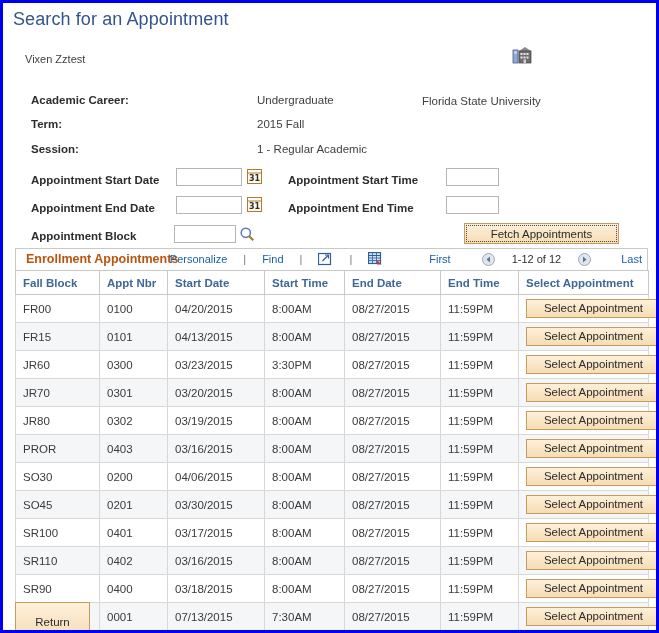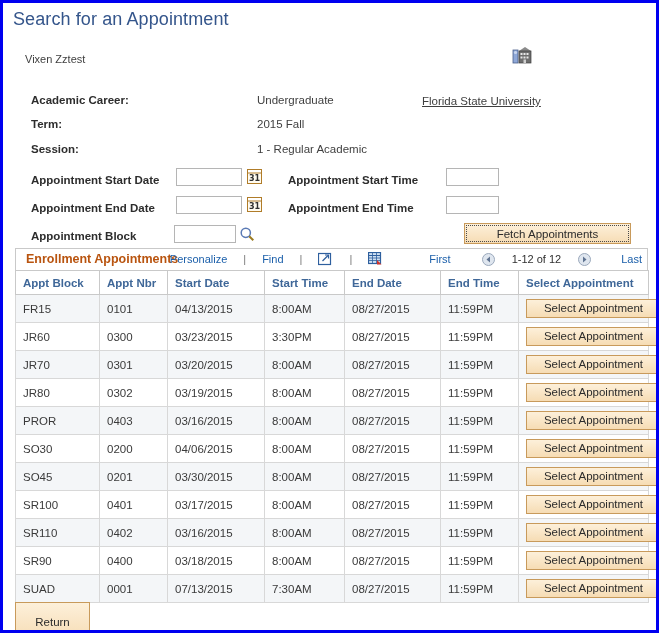--- a/index.html
+++ b/index.html
@@ -55,21 +55,21 @@
   }
   .val {
     position: absolute;
     color: #3f3f3f;
     font-size: 11.5px;
     white-space: nowrap;
     margin-left: 32px;
   }
   .l-career { left: 28px; top: 91px; }
   .v-career { left: 222px; top: 91px; }
-  .v-univ   { left: 387px; top: 92px; text-decoration: underline; }
+  .v-univ   { left: 387px; top: 92px; }
   .l-term   { left: 28px; top: 115px; }
   .v-term   { left: 222px; top: 115px; }
   .l-sess   { left: 28px; top: 140px; }
   .v-sess   { left: 222px; top: 140px; }
 
   .l-sdate { left: 28px;  top: 171px; }
   .l-edate { left: 28px;  top: 199px; }
   .l-block { left: 28px;  top: 227px; }
   .l-stime { left: 285px; top: 171px; }
   .l-etime { left: 285px; top: 199px; text-align: right; }
@@ -116,21 +116,21 @@
     color: #2b2b2b;
     font-family: "Liberation Sans", sans-serif;
     font-size: 11.5px;
     text-align: center;
     cursor: pointer;
     padding: 0;
   }
   .btn-fetch {
     left: 461px;
     top: 220px;
-    width: 167px;
+    width: 155px;
     height: 21px;
     outline: 1px dotted #4a4a4a;
     outline-offset: -3px;
   }
   .btn-return {
     left: 12px;
     top: 599px;
     width: 75px;
     height: 39px;
   }
@@ -360,30 +360,39 @@
         <col style="width:84px">
         <col style="width:68px">
         <col style="width:97px">
         <col style="width:80px">
         <col style="width:96px">
         <col style="width:78px">
         <col style="width:130px">
       </colgroup>
       <thead>
         <tr>
-          <th>Appt Block</th>
+          <th>Fall Block</th>
           <th>Appt Nbr</th>
           <th>Start Date</th>
           <th>Start Time</th>
           <th>End Date</th>
           <th>End Time</th>
           <th>Select Appointment</th>
         </tr>
       </thead>
       <tbody id="appt-body">
+          <tr class="odd">
+            <td>FR00</td>
+            <td>0100</td>
+            <td>04/20/2015</td>
+            <td>8:00AM</td>
+            <td>08/27/2015</td>
+            <td>11:59PM</td>
+            <td class="sel-cell"><button class="btn-select">Select Appointment</button></td>
+          </tr>
           <tr class="even">
             <td>FR15</td>
             <td>0101</td>
             <td>04/13/2015</td>
             <td>8:00AM</td>
             <td>08/27/2015</td>
             <td>11:59PM</td>
             <td class="sel-cell"><button class="btn-select">Select Appointment</button></td>
           </tr>
           <tr class="odd">

